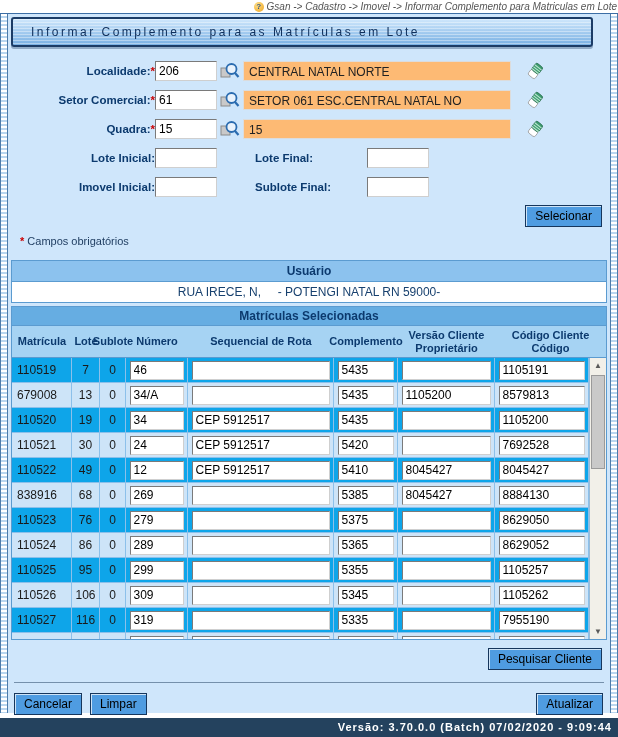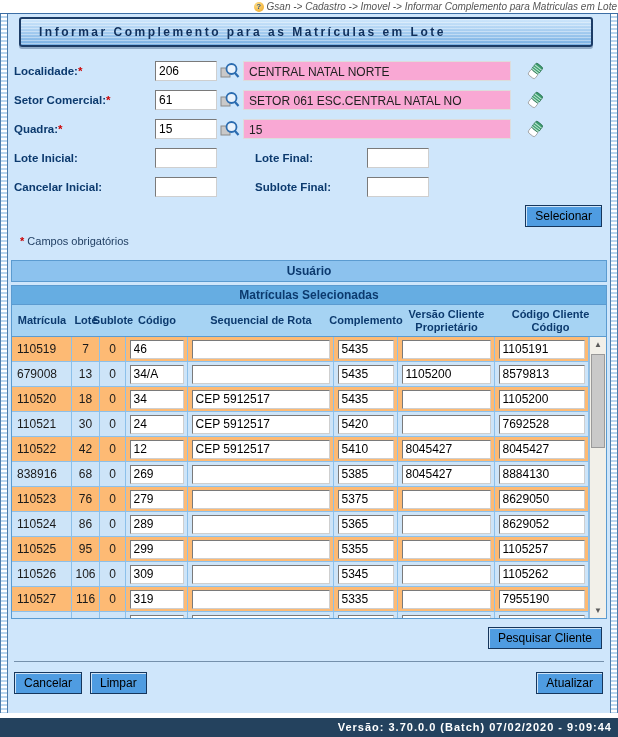--- a/index.html
+++ b/index.html
@@ -17,41 +17,41 @@
 
   
   .frame { position: relative; height: 700px; background: #cfe6fb;
     border-top: 1px solid #3c6ea5; }
   .stripe { position: absolute; top: 0; bottom: 0; width: 8px;
     background: repeating-linear-gradient(to bottom, #ffffff 0 2px, #b9d6ef 2px 4px);
     border-left: 1px solid #4d7aa8; border-right: 1px solid #4d7aa8; z-index: 2; }
   .stripe.left { left: 0; } .stripe.right { right: 0; }
   .content { margin: 0 10px; padding-top: 2px; }
 
-  .titlebar { margin: 1px 15px 0 9px; height: 30px; line-height: 27px;
+  .titlebar { margin: 1px 15px 0 1px; height: 30px; line-height: 27px;
     border: 2px solid #1c3c66; border-radius: 3px;
     background:
       repeating-linear-gradient(to bottom, rgba(255,255,255,.38) 0 1px, rgba(255,255,255,0) 1px 3px),
       linear-gradient(var(--titlebar_top, #cfe7fc), var(--titlebar_blue, #79b0e3));
-    color: #10305c; font-size: 12px; font-weight: bold; letter-spacing: 2.5px;
+    color: #10305c; font-size: 12px; font-weight: normal; letter-spacing: 2.5px;
     padding-left: 18px; white-space: nowrap; overflow: hidden;
     box-shadow: 0 2px 0 rgba(30,60,100,.35); }
 
   .intro { margin: 13px 0 0 4px; font-size: 11.5px; color: #1c3a5e; }
 
   
   .form { margin: 13px 0 0 4px; }
   .frow { display: flex; align-items: center; margin-bottom: 7px; height: 22px; }
-  .flabel { width: 141px; font-size: 11.5px; font-weight: bold; color: #0c3a6e; }
+  .flabel { width: 141px; font-size: 11.5px; font-weight: bold; color: #0c3a6e; text-align: right; }
   .flabel2 { width: 112px; margin-left: 38px; font-size: 11.5px; font-weight: bold; color: #0c3a6e; }
   .req { color: var(--required_red, #cc0000); font-weight: bold; }
   .code-input { width: 62px; height: 20px; font-size: 12px; padding: 0 3px;
     border: 1px solid; border-color: #7a7a7a #cfcfcf #cfcfcf #7a7a7a; background: #fff; }
   .mag { width: 26px; display: inline-flex; justify-content: center; cursor: pointer; }
-  .ro-field { width: 268px; height: 20px; background: #f9a8d4; color: #222;
+  .ro-field { width: 268px; height: 20px; background: #fdba74; color: #222;
     font-size: 12px; line-height: 20px; padding-left: 5px; overflow: hidden;
     white-space: nowrap; border: 1px solid #dcdcdc; }
   .eraser { margin-left: 14px; cursor: pointer; display: inline-flex; }
 
   .btn { display: inline-block; background: var(--button_bg, #4f9ce1); color: #000;
     font-size: 12px; font-family: "Liberation Sans", sans-serif;
     border: 1px solid #16365c; box-shadow: inset 1px 1px 0 #cfe4f7;
     padding: 2px 9px; height: 22px; cursor: pointer; }
   .sel-row { text-align: right; margin: 3px 6px 0 0; }
   .note { margin: 8px 0 0 10px; font-size: 11px; color: #1c3a5e; }
@@ -68,21 +68,21 @@
   .p-head2 { background: var(--table_header, #66ade2); color: #0c3a6e; font-weight: bold;
     font-size: 12px; text-align: center; padding: 2px 4px; }
   .thead { display: grid; grid-template-columns: 60px 28px 26px 62px 146px 64px 97px 1fr;
     background: var(--col_header_bg, #a6d3f3); border-top: 1px solid #5b9bd0; }
   .th { font-size: 11px; font-weight: bold; color: #0c3a6e; text-align: center;
     display: flex; align-items: center; justify-content: center; line-height: 1.15;
     padding: 3px 1px; min-height: 30px; }
   .tbody-wrap { display: flex; border-top: 1px solid #5b9bd0; }
   .tbody { flex: 1; height: 281px; overflow: hidden; background: #fff; }
   .trow { display: grid; grid-template-columns: 60px 28px 26px 62px 146px 64px 97px auto;
-    height: 25px; background: #fdba74; }
+    height: 25px; background: #0ea5e9; }
   .trow.alt { background: var(--row_alt, #cde4f8); }
   .td { border-right: 1px solid #8cc0ea; border-bottom: 1px solid #8cc0ea;
     display: flex; align-items: center; font-size: 12px; color: #1a1a1a; overflow: hidden; }
   .td.mat { padding-left: 5px; }
   .td.ctr { justify-content: center; }
   .cell-input { width: calc(100% - 7px); height: 19px; margin: 0 auto; padding: 0 3px;
     font-size: 12px; border: 1px solid; border-color: #7a7a7a #cfcfcf #cfcfcf #7a7a7a;
     background: #fff; }
   .vscroll { width: 17px; background: #f2f0e9; border-left: 1px solid #9bbbd6;
     position: relative; }
@@ -188,47 +188,48 @@
       </div>
 
       <div class="frow">
         <span class="flabel">Lote Inicial:</span>
         <input class="code-input" value="" style="">
         <span class="flabel2">Lote Final:</span>
         <input class="code-input" value="" style="">
       </div>
 
       <div class="frow">
-        <span class="flabel">Cancelar Inicial:</span>
+        <span class="flabel">Imovel Inicial:</span>
         <input class="code-input" value="" style="">
         <span class="flabel2">Sublote Final:</span>
         <input class="code-input" value="" style="">
       </div>
     </div>
 
     <div class="sel-row">
       <button class="btn">Selecionar</button>
     </div>
 
     <div class="note">
       <span class="req">*</span>
       <span>Campos obrigatórios</span>
     </div>
 
     <div class="panel">
       <div class="p-head">Usuário</div>
+      <div class="addr-row">RUA IRECE, N,     - POTENGI NATAL RN 59000-</div>
     </div>
 
     <div class="panel matriculas">
       <div class="p-head2">Matrículas Selecionadas</div>
       <div class="thead">
         <div class="th">Matrícula</div>
         <div class="th">Lote</div>
         <div class="th">Sublote</div>
-        <div class="th">Código</div>
+        <div class="th">Número</div>
         <div class="th">Sequencial de Rota</div>
         <div class="th">Complemento</div>
         <div class="th">Versão Cliente Proprietário</div>
         <div class="th">Código Cliente Código</div>
       </div>
       <div class="tbody-wrap">
         <div class="tbody" id="tbody">
   <div class="trow">
     <div class="td mat">110519</div>
     <div class="td ctr">7</div>
@@ -266,21 +267,21 @@
     <div class="td">
                 <input class="cell-input" value="1105200" style="">
               </div>
     <div class="td">
                 <input class="cell-input" value="8579813" style="">
               </div>
   </div>
 
   <div class="trow">
     <div class="td mat">110520</div>
-    <div class="td ctr">18</div>
+    <div class="td ctr">19</div>
     <div class="td ctr">0</div>
     <div class="td">
                 <input class="cell-input" value="34" style="">
               </div>
     <div class="td">
                 <input class="cell-input" value="CEP 5912517" style="">
               </div>
     <div class="td">
                 <input class="cell-input" value="5435" style="">
               </div>
@@ -308,21 +309,21 @@
     <div class="td">
                 <input class="cell-input" value="" style="">
               </div>
     <div class="td">
                 <input class="cell-input" value="7692528" style="">
               </div>
   </div>
 
   <div class="trow">
     <div class="td mat">110522</div>
-    <div class="td ctr">42</div>
+    <div class="td ctr">49</div>
     <div class="td ctr">0</div>
     <div class="td">
                 <input class="cell-input" value="12" style="">
               </div>
     <div class="td">
                 <input class="cell-input" value="CEP 5912517" style="">
               </div>
     <div class="td">
                 <input class="cell-input" value="5410" style="">
               </div>

